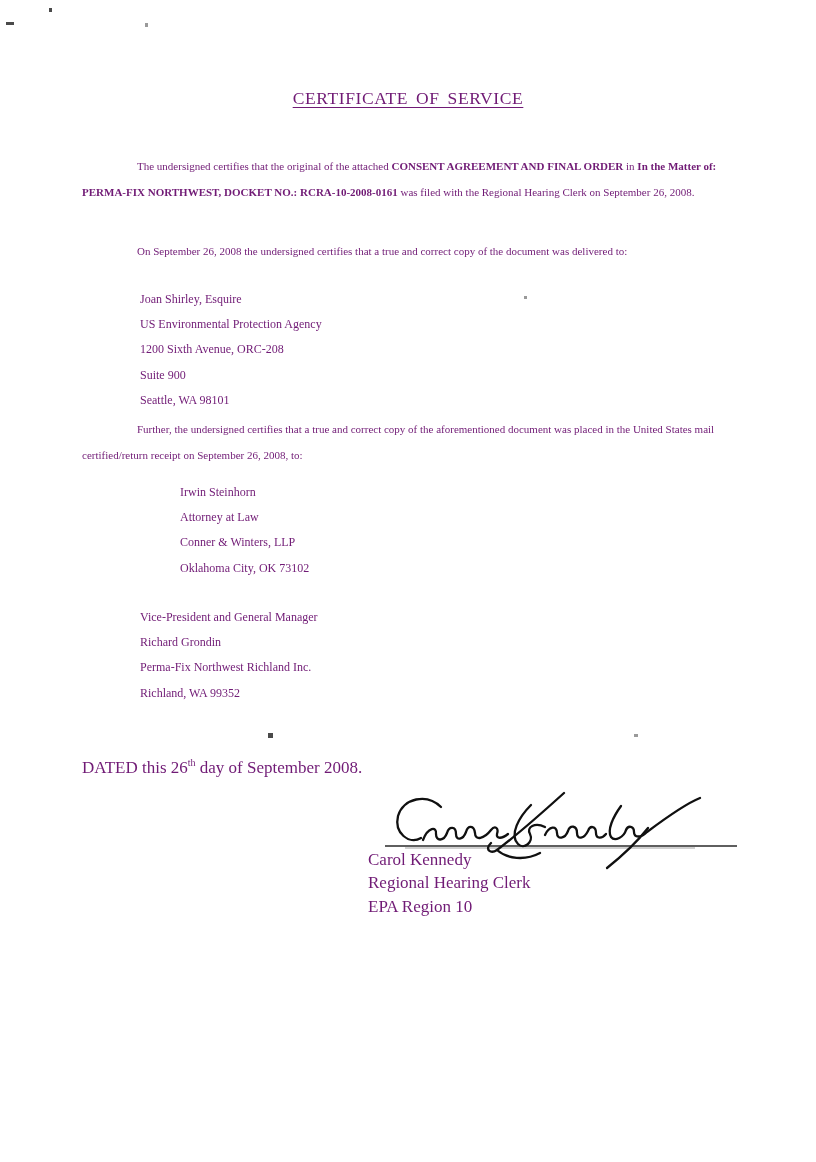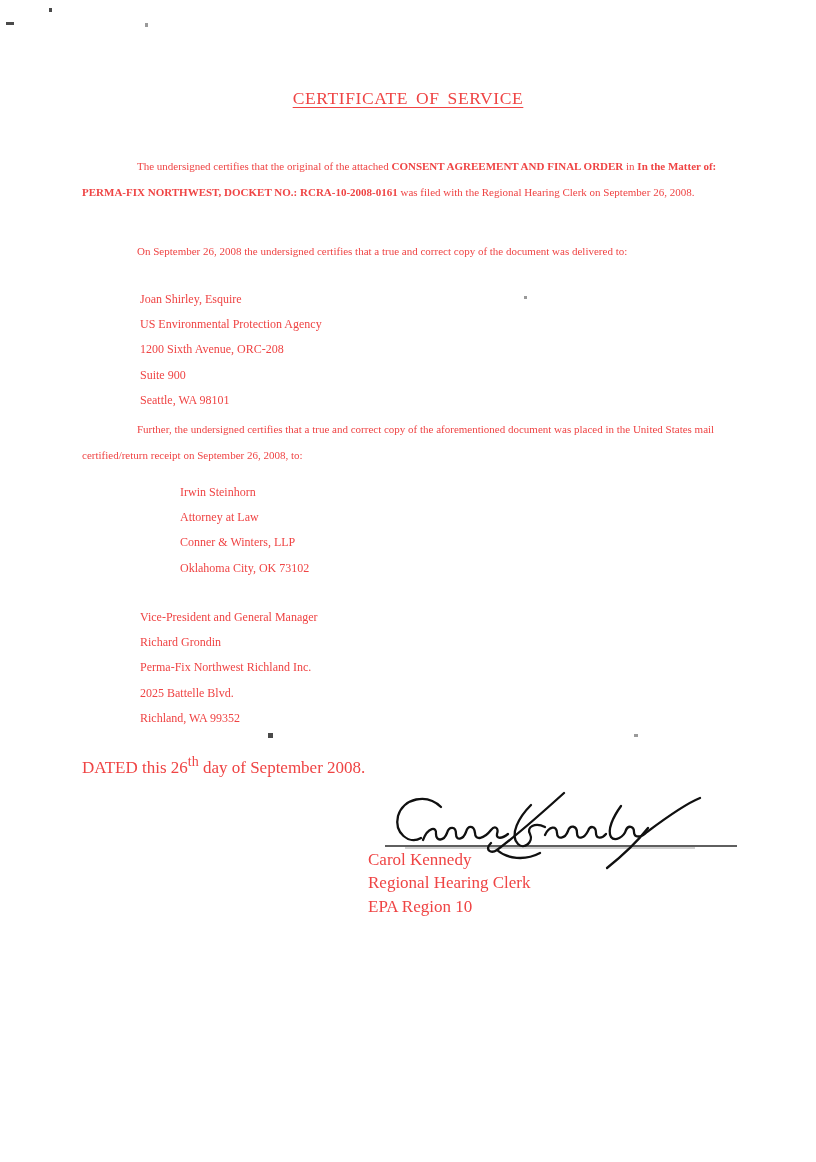--- a/index.html
+++ b/index.html
@@ -6,21 +6,21 @@
     margin: 0;
     padding: 0;
     background: #ffffff;
   }
   .page {
     position: relative;
     width: 816px;
     height: 1162px;
     background: #ffffff;
     font-family: "Liberation Serif", "DejaVu Serif", serif;
-    color: #ef4444;
+    color: #701a75;
     overflow: hidden;
     text-decoration: underline;
   }
   .title {
     position: absolute;
     left: 0;
     top: 88px;
     width: 100%;
     text-align: center;
     font-size: 17.5px;
@@ -52,21 +52,21 @@
   .addr1 { top: 287px; }
   .addr2 { top: 480px; margin-left: 40px; }
   .addr3 { top: 605px; }
   .dated {
     position: absolute;
     left: 82px;
     top: 758px;
     font-size: 17px;
   }
   .dated sup {
-    font-size: 14px;
+    font-size: 10px;
     vertical-align: 7px;
     line-height: 0;
   }
   .sig-svg {
     position: absolute;
     left: 385px;
     top: 790px;
     width: 355px;
     height: 110px;
   }
@@ -117,21 +117,20 @@
     <div>Irwin Steinhorn</div>
     <div>Attorney at Law</div>
     <div>Conner &amp; Winters, LLP</div>
     <div>Oklahoma City, OK 73102</div>
   </div>
 
   <div class="addr addr3">
     <div>Vice-President and General Manager</div>
     <div>Richard Grondin</div>
     <div>Perma-Fix Northwest Richland Inc.</div>
-    <div>2025 Battelle Blvd.</div>
     <div>Richland, WA 99352</div>
   </div>
 
   <div class="dated"><span>DATED this 26</span><sup>th</sup><span> day of September 2008.</span></div>
 
   <svg class="sig-svg" viewBox="0 0 355 110">
 
     <line x1="0" y1="56" x2="352" y2="56" stroke="#2a2a2a" stroke-width="1.4"></line>
     <line x1="20" y1="58" x2="310" y2="58" stroke="#8a8a8a" stroke-width="0.8"></line>
     <g fill="none" stroke="#101010" stroke-width="2.3" stroke-linecap="round" stroke-linejoin="round">

